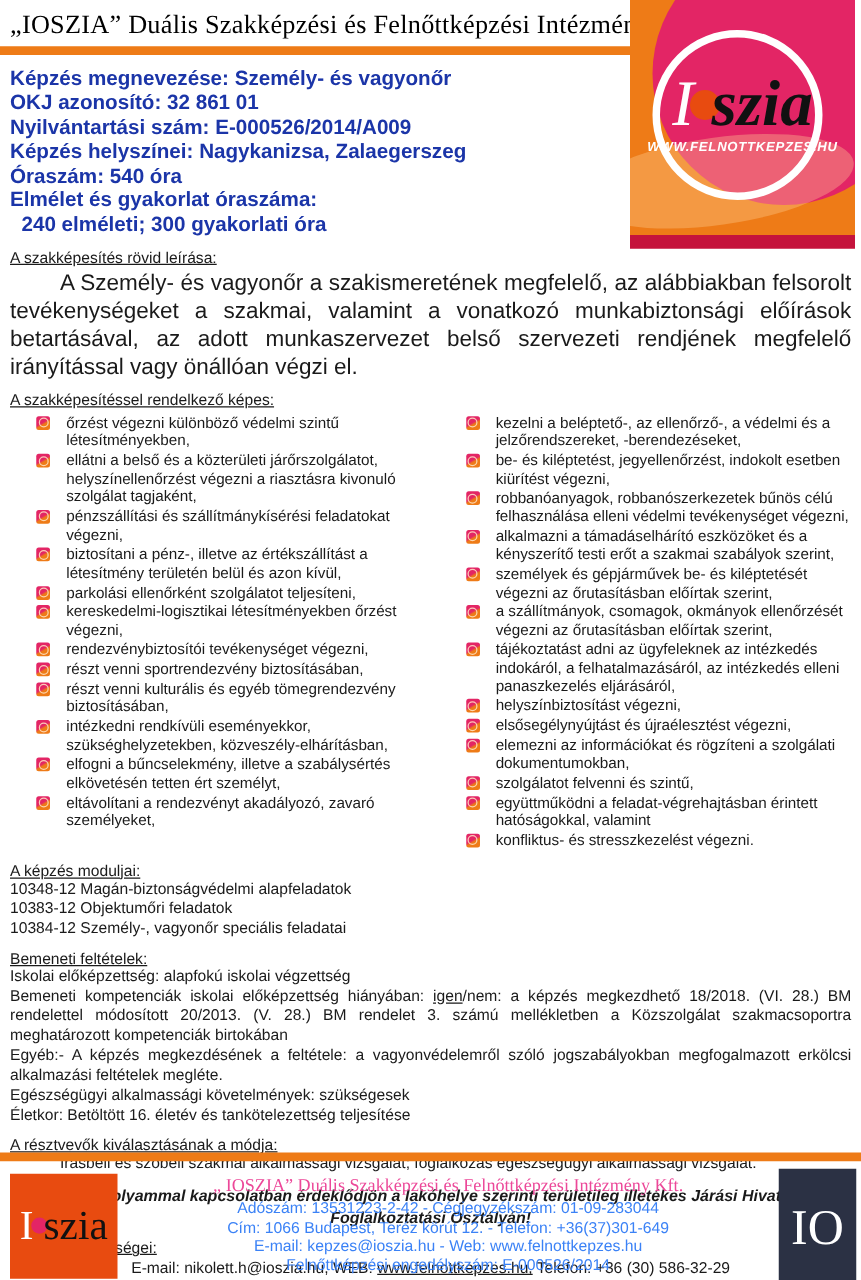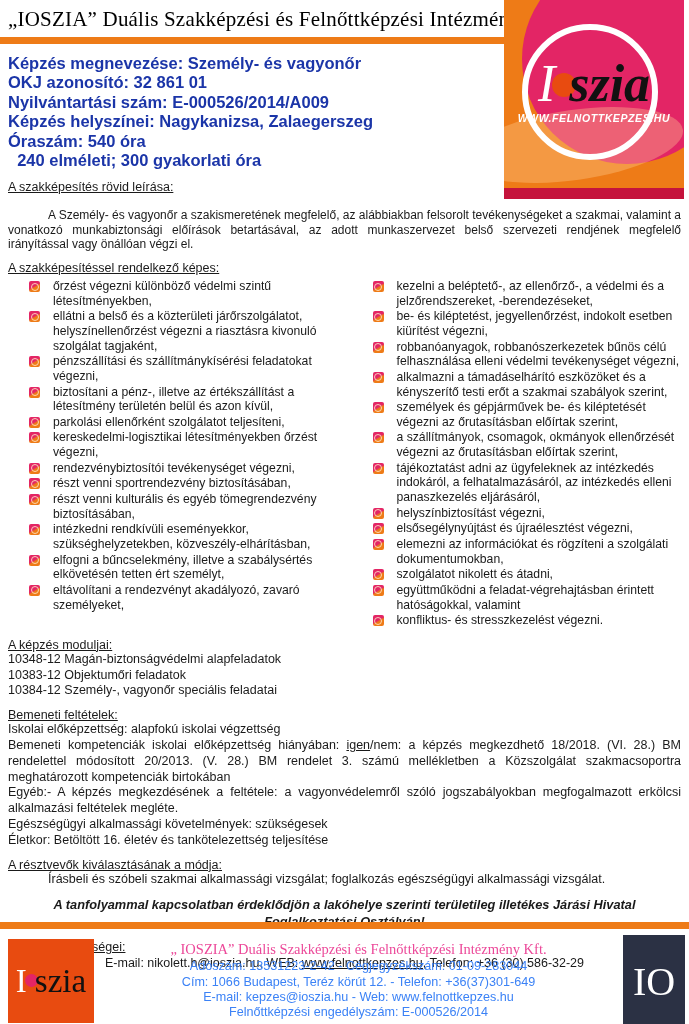--- a/index.html
+++ b/index.html
@@ -82,23 +82,23 @@
   }
   .course-line { white-space:pre-wrap; }
 
   .content { padding:0 8px; }
   .section-heading {
     font-size:12.5px; font-weight:normal;
     text-decoration:underline;
     margin-top:9px;
   }
   .desc-body {
-    font-size:12px; line-height:1.23;
+    font-size:18px; line-height:1.23;
     text-align:justify; text-indent:40px;
-    margin-top:14px;
+    margin-top:2px;
   }
 
   
   .cap-columns { display:flex; gap:14px; margin-top:4px; }
   .cap-col { flex:1; list-style:none; }
   .cap-item {
     display:flex; align-items:flex-start; gap:13px;
     padding-left:21px;
     font-size:12.2px; line-height:1.2;
     margin-bottom:1px;
@@ -188,20 +188,21 @@
     <div class="logo-site">WWW.FELNOTTKEPZES.HU</div>
   </div>
   <div class="logo-bottom-strip"></div>
 
   <div class="course">
       <div class="course-line">Képzés megnevezése: Személy- és vagyonőr</div>
       <div class="course-line">OKJ azonosító: 32 861 01</div>
       <div class="course-line">Nyilvántartási szám: E-000526/2014/A009</div>
       <div class="course-line">Képzés helyszínei: Nagykanizsa, Zalaegerszeg</div>
       <div class="course-line">Óraszám: 540 óra</div>
+      <div class="course-line">Elmélet és gyakorlat óraszáma:</div>
       <div class="course-line">  240 elméleti; 300 gyakorlati óra</div>
     </div>
 
   <div class="content">
 
     <div class="section-heading">A szakképesítés rövid leírása:</div>
     <p class="desc-body">A Személy- és vagyonőr a szakismeretének megfelelő, az alábbiakban felsorolt tevékenységeket a szakmai, valamint a vonatkozó munkabiztonsági előírások betartásával, az adott munkaszervezet belső szervezeti rendjének megfelelő irányítással vagy önállóan végzi el.</p>
 
     <div class="section-heading">A szakképesítéssel rendelkező képes:</div>
     <div class="cap-columns">
@@ -291,21 +292,21 @@
           <li class="cap-item">
           <span class="bullet"></span>
           <span class="cap-text">elsősegélynyújtást és újraélesztést végezni,</span>
         </li>
           <li class="cap-item">
           <span class="bullet"></span>
           <span class="cap-text">elemezni az információkat és rögzíteni a szolgálati dokumentumokban,</span>
         </li>
           <li class="cap-item">
           <span class="bullet"></span>
-          <span class="cap-text">szolgálatot nikolett és átadni,</span>
+          <span class="cap-text">szolgálatot felvenni és szintű,</span>
         </li>
           <li class="cap-item">
           <span class="bullet"></span>
           <span class="cap-text">együttműködni a feladat-végrehajtásban érintett hatóságokkal, valamint</span>
         </li>
           <li class="cap-item">
           <span class="bullet"></span>
           <span class="cap-text">konfliktus- és stresszkezelést végezni.</span>
         </li>
         </ul>

